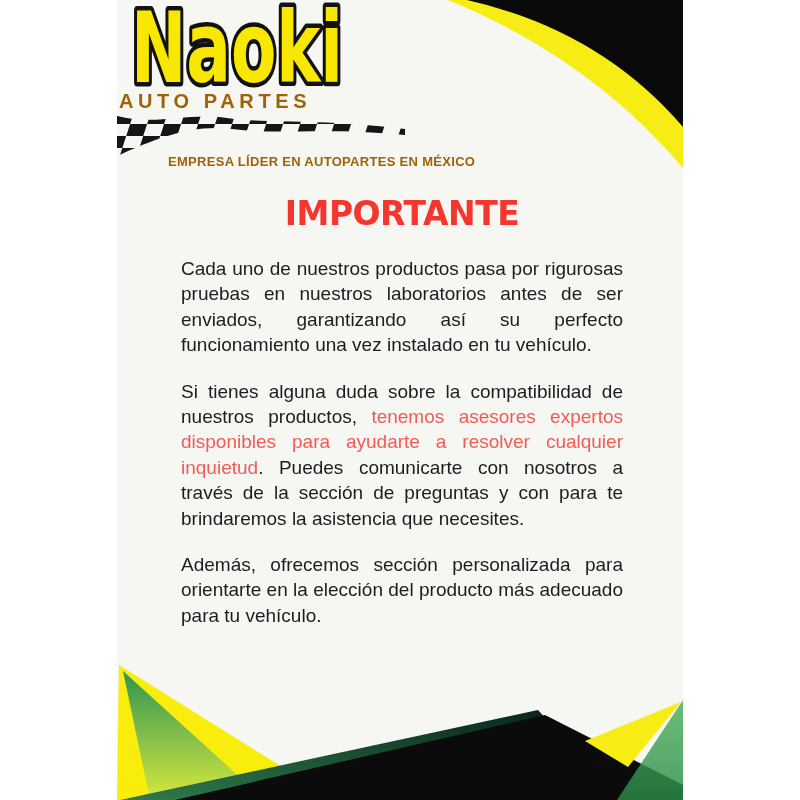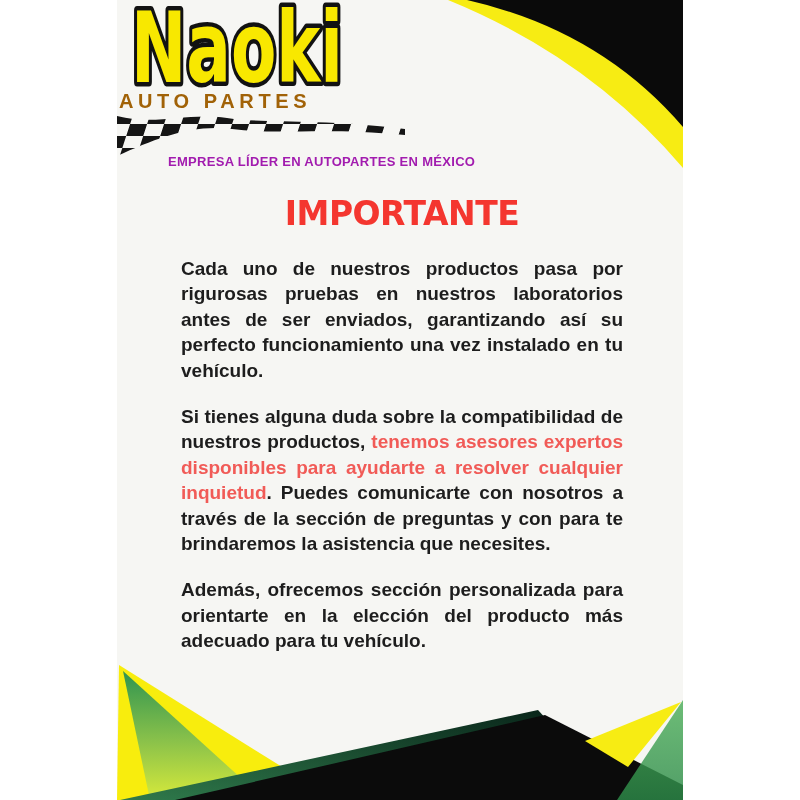--- a/index.html
+++ b/index.html
@@ -9,28 +9,28 @@
            background:#f6f6f3;overflow:hidden;}
   
   .corner-tr{position:absolute;top:0;right:0;width:566px;height:180px;display:block;}
   
   .logo-svg{position:absolute;left:11px;top:2px;width:220px;height:90px;display:block;}
   .brand-subtitle{position:absolute;left:2px;top:90px;
                   font-weight:bold;font-size:20px;letter-spacing:4.6px;color:#a16207;
                   white-space:nowrap;}
   .flag-svg{position:absolute;left:0px;top:112px;width:296px;height:46px;display:block;}
   .brand-tagline{position:absolute;left:3px;top:154px;
-                 font-weight:bold;font-size:13px;letter-spacing:0.3px;color:#a21caf;
+                 font-weight:bold;font-size:13px;letter-spacing:0.3px;color:#a16207;
                  white-space:nowrap;padding-left:48px;}
   
   .text-col{position:absolute;left:64px;top:196px;width:442px;}
   .notice-heading{margin:0 0 24px 0;font-family:"DejaVu Sans",sans-serif;
                   font-weight:bold;font-size:33px;line-height:36px;letter-spacing:-0.5px;
                   color:#f4362f;text-align:center;}
-  .text-col p{margin:0 0 21px 0;font-weight:bold;font-size:19px;line-height:25.4px;
+  .text-col p{margin:0 0 21px 0;font-weight:normal;font-size:19px;line-height:25.4px;
               color:#1d1d1d;text-align:justify;}
   .red-inline{color:#f15b57;}
   
   .bottom-deco{position:absolute;left:0;bottom:0;width:566px;height:140px;display:block;}
 </style>
 </head>
 <body>
 
 <div class="stage">
   <div class="content">

